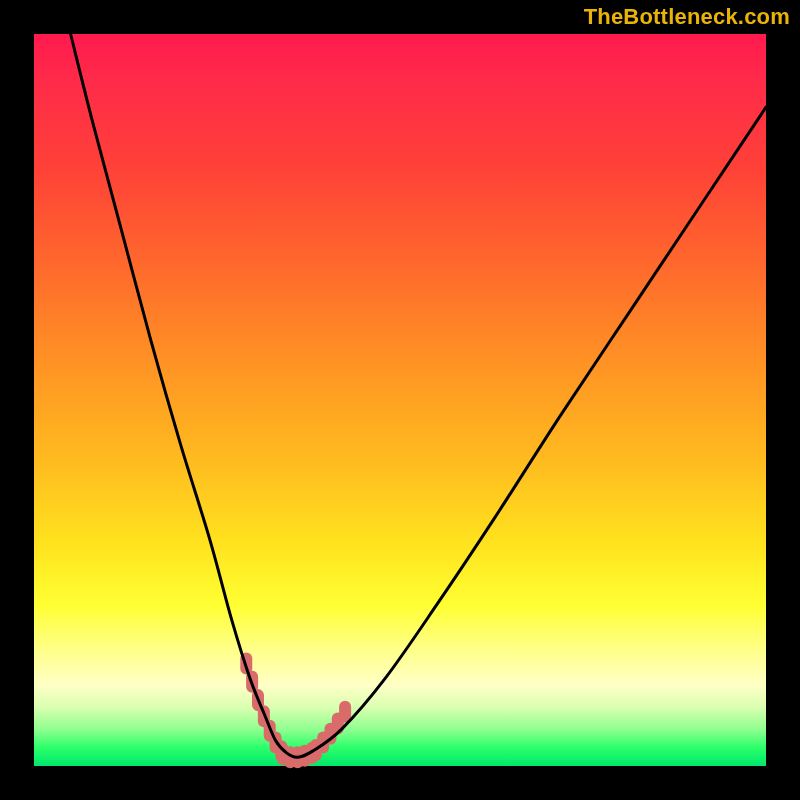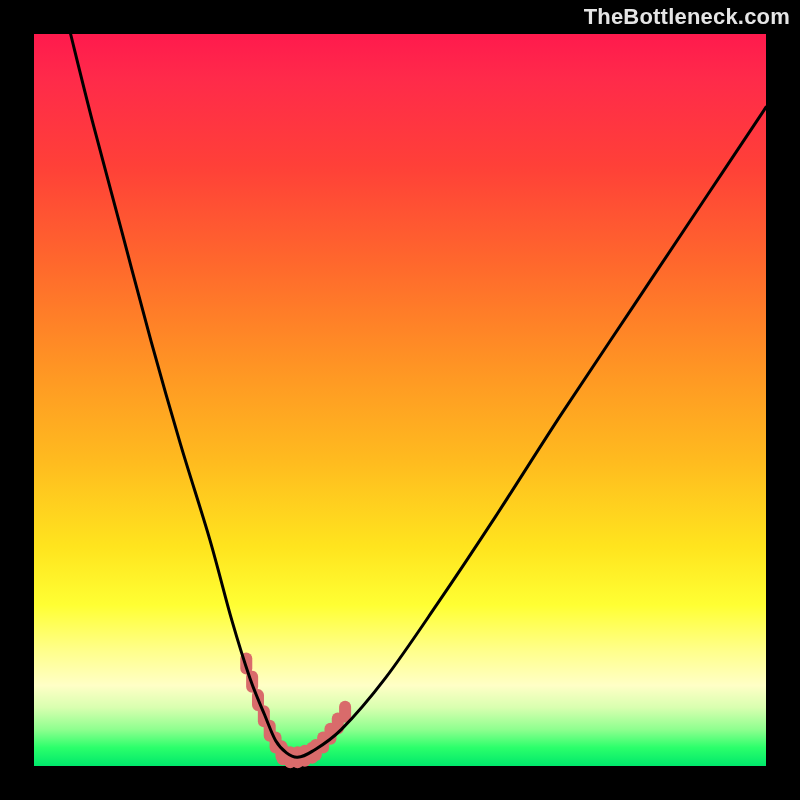--- a/index.html
+++ b/index.html
@@ -47,21 +47,21 @@
     left: 0;
     top: 0;
     width: 732px;
     height: 732px;
     overflow: visible;
   }
   .watermark {
     position: absolute;
     top: 4px;
     right: 10px;
-    color: #e5e5e5;
+    color: #eab308;
     font-size: 22px;
     font-weight: 600;
     letter-spacing: 0.2px;
     user-select: none;
   }
 </style>
 </head>
 <body>
 
 <div class="outer">

